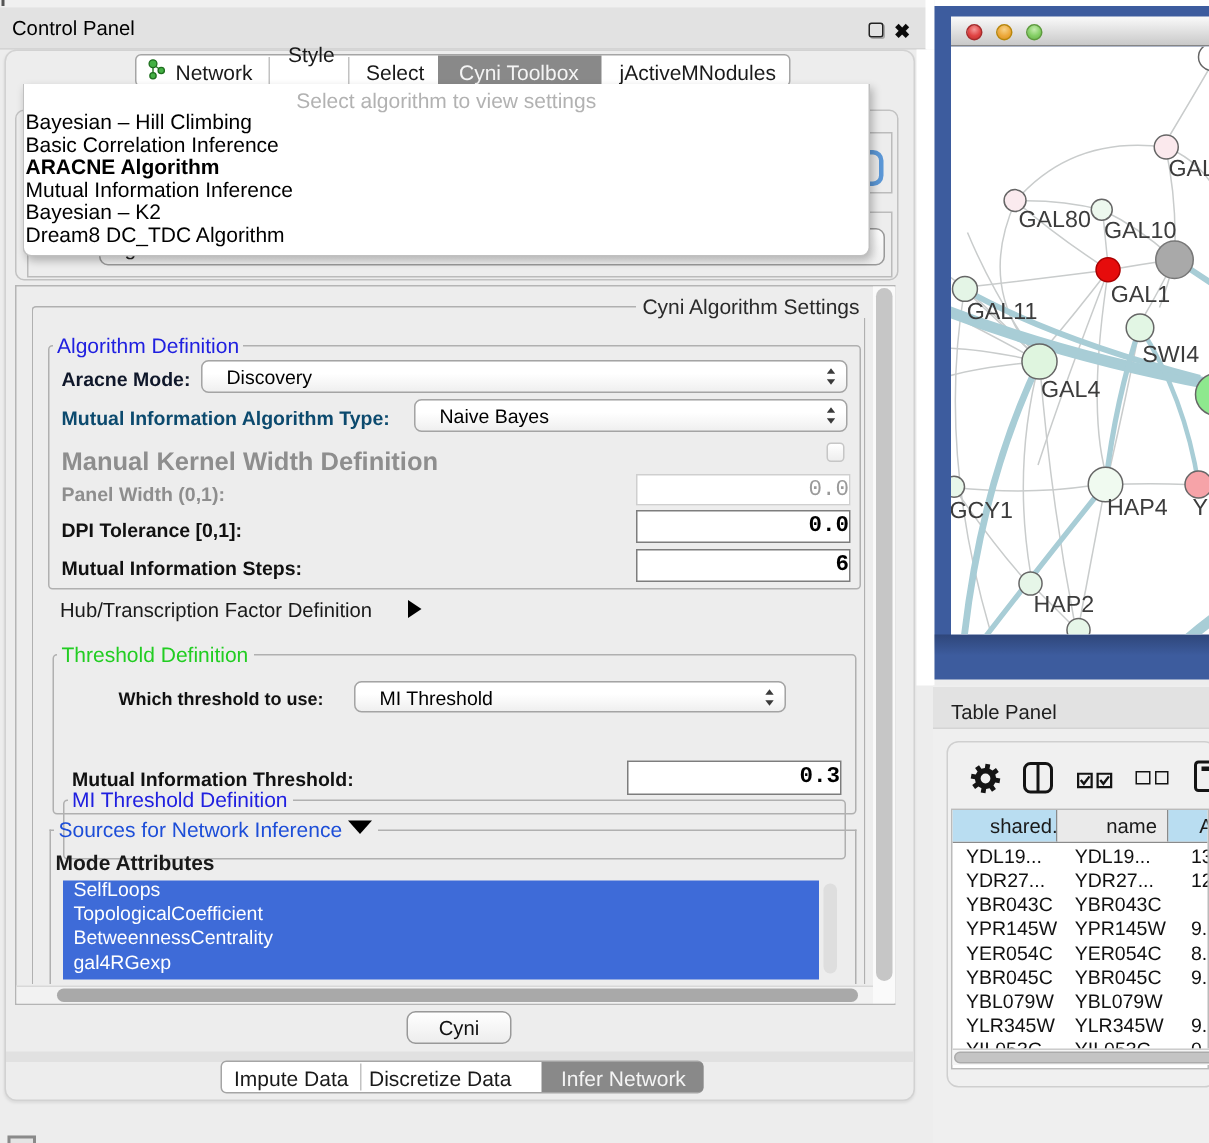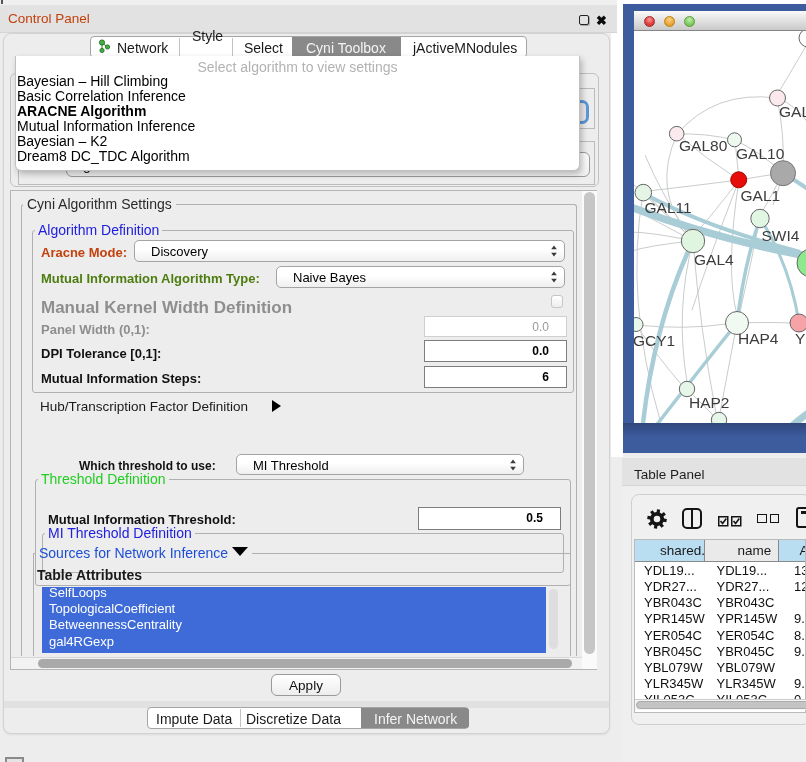--- a/index.html
+++ b/index.html
@@ -6,21 +6,21 @@
 html,body { width:806px; height:762px; overflow:hidden; }
 body { font-family:"Liberation Sans", sans-serif; background:#ededed; position:relative; }
 .abs { position:absolute; }
 </style>
 </head>
 <body>
 
 <div class="abs" style="left:0;top:0;width:618px;height:5px;background:#f0f0f0;"></div>
 <div class="abs" style="left:1px;top:0;width:2px;height:4px;background:#555;"></div>
 <div class="abs" style="left:0;top:5px;width:618px;height:28px;background:#e2e2e2;border-bottom:1px solid #d4d4d4;"></div>
-<div class="abs" style="left:8px;top:11px;font-size:13.5px;color:#c2410c;">Control Panel</div>
+<div class="abs" style="left:8px;top:11px;font-size:13.5px;color:#000000;">Control Panel</div>
 <div class="abs" style="left:618px;top:365px;width:4px;height:7px;background:#b9bdc9;border-radius:2px;"></div>
 
 <div class="abs" style="left:579px;top:14.5px;width:10px;height:10px;border:1.6px solid #222;border-radius:2px;box-shadow:1px 1px 0 #aaa;"></div>
 <div class="abs" style="left:596px;top:13px;font-size:13px;font-weight:bold;color:#0a0a0a;">✖</div>
 
 <div class="abs" style="left:3px;top:33px;width:607px;height:701px;background:#ededed;border:1px solid #d2d2d2;border-radius:8px;box-shadow:0 1px 2px rgba(0,0,0,0.08);"></div>
 
 <div class="abs" style="left:90px;top:36px;width:437px;height:22px;background:#fff;border:1px solid #a5a5a5;border-radius:4px;"></div>
 <div class="abs" style="left:98px;top:39px;z-index:2;">
   <svg width="13" height="15" viewBox="0 0 13 15">
@@ -50,87 +50,87 @@
 
 <div class="abs" id="scrollarea" style="left:10px;top:190px;width:587px;height:480px;border:1px solid #b5b5b5;background:#ededed;overflow:hidden;">
 </div>
 
 <div class="abs" style="left:582px;top:191px;width:15px;height:478px;background:#fafafa;"></div>
 <div class="abs" style="left:584px;top:192px;width:11px;height:462px;background:#c6c6c6;border-radius:6px;"></div>
 
 <div class="abs" style="left:11px;top:657px;width:571px;height:12px;background:#f2f2f2;border-top:1px solid #d8d8d8;"></div>
 <div class="abs" style="left:38px;top:659px;width:534px;height:9px;background:#a9a9a9;border-radius:5px;"></div>
 
-<fieldset class="abs" style="left:21px;top:196px;width:556px;height:460px;border:1px solid #b0b0b0;border-bottom:none;border-radius:3px 3px 0 0;">
+<fieldset class="abs" style="left:21px;top:196px;width:556px;height:460px;border:1px solid #b0b0b0;border-bottom:none;border-radius:3px 3px 0 0;text-align:right;">
 <legend style="font-size:14px;color:#2a2a2a;padding:0 4px;margin-left:1px;">Cyni Algorithm Settings</legend>
 </fieldset>
 
 <fieldset class="abs" style="left:32px;top:222px;width:542px;height:171px;border:1px solid #b0b0b0;border-radius:3px;">
 <legend style="font-size:14px;color:#2020e0;padding:0 3px;margin-left:2px;">Algorithm Definition</legend>
 </fieldset>
 
-<div class="abs" style="left:41px;top:245px;font-size:13px;font-weight:bold;color:#c2410c;">Aracne Mode:</div>
+<div class="abs" style="left:41px;top:245px;font-size:13px;font-weight:bold;color:#0f172a;">Aracne Mode:</div>
 <div class="abs combo" style="left:134px;top:240px;width:431px;height:22px;">
     <span>Discovery</span>
     <svg class="ar" width="6" height="12" viewBox="0 0 6 12">
       <path d="M 3,0.5 L 5.8,4.2 L 0.2,4.2 Z" fill="#3a3a3a"></path>
       <path d="M 3,11.5 L 5.8,7.8 L 0.2,7.8 Z" fill="#3a3a3a"></path>
     </svg>
   </div>
-<div class="abs" style="left:41px;top:271px;font-size:13px;font-weight:bold;color:#4d7c0f;">Mutual Information Algorithm Type:</div>
+<div class="abs" style="left:41px;top:271px;font-size:13px;font-weight:bold;color:#0c4a6e;">Mutual Information Algorithm Type:</div>
 <div class="abs combo" style="left:276px;top:266px;width:289px;height:22px;">
     <span>Naive Bayes</span>
     <svg class="ar" width="6" height="12" viewBox="0 0 6 12">
       <path d="M 3,0.5 L 5.8,4.2 L 0.2,4.2 Z" fill="#3a3a3a"></path>
       <path d="M 3,11.5 L 5.8,7.8 L 0.2,7.8 Z" fill="#3a3a3a"></path>
     </svg>
   </div>
 <div class="abs" style="left:41px;top:298px;font-size:17px;font-weight:bold;color:#8e8e8e;">Manual Kernel Width Definition</div>
 <div class="abs" style="left:551px;top:295px;width:12px;height:13px;border:1px solid #c6c6c6;border-radius:3px;background:linear-gradient(#ffffff,#eeeeee);"></div>
 <div class="abs" style="left:41px;top:322px;font-size:13px;font-weight:bold;color:#8e8e8e;">Panel Width (0,1):</div>
 <div class="abs input" style="left:424px;top:316px;width:143px;height:21px;border:1px solid #cfcfcf;color:#9a9a9a;">0.0</div>
 <div class="abs" style="left:41px;top:346px;font-size:13px;font-weight:bold;color:#111;">DPI Tolerance [0,1]:</div>
 <div class="abs input" style="left:424px;top:340px;width:143px;height:22px;border:1.2px solid #7d7d7d;color:#000;font-weight:bold;">0.0</div>
 <div class="abs" style="left:41px;top:371px;font-size:13px;font-weight:bold;color:#111;">Mutual Information Steps:</div>
 <div class="abs input" style="left:424px;top:366px;width:143px;height:22px;border:1.2px solid #7d7d7d;color:#000;font-weight:bold;">6</div>
 
 <div class="abs" style="left:40px;top:399px;font-size:13.5px;color:#1a1a1a;">Hub/Transcription Factor Definition</div>
 <div class="abs" style="left:272px;top:400px;width:0;height:0;border-left:9px solid #000;border-top:6px solid transparent;border-bottom:6px solid transparent;"></div>
 
-<fieldset class="abs" style="left:35px;top:428px;width:536px;height:115px;border:1px solid #b0b0b0;border-radius:3px;margin-top:43px;">
+<fieldset class="abs" style="left:35px;top:428px;width:536px;height:115px;border:1px solid #b0b0b0;border-radius:3px;">
 <legend style="font-size:14px;color:#22cd22;padding:0 3px;margin-left:2px;">Threshold Definition</legend>
 </fieldset>
 <div class="abs" style="left:79px;top:459px;font-size:12px;font-weight:bold;color:#111;">Which threshold to use:</div>
 <div class="abs combo" style="left:236px;top:454px;width:288px;height:21px;">
     <span>MI Threshold</span>
     <svg class="ar" width="6" height="12" viewBox="0 0 6 12">
       <path d="M 3,0.5 L 5.8,4.2 L 0.2,4.2 Z" fill="#3a3a3a"></path>
       <path d="M 3,11.5 L 5.8,7.8 L 0.2,7.8 Z" fill="#3a3a3a"></path>
     </svg>
   </div>
 
 <fieldset class="abs" style="left:42px;top:489px;width:522px;height:48px;border:1px solid #b0b0b0;border-radius:3px;margin-top:36px;">
 <legend style="font-size:14px;color:#2020e0;padding:0 3px;margin-left:2px;">MI Threshold Definition</legend>
 </fieldset>
 <div class="abs" style="left:48px;top:512px;font-size:13px;font-weight:bold;color:#111;">Mutual Information Threshold:</div>
-<div class="abs input" style="left:418px;top:507px;width:143px;height:23px;border:1.2px solid #7d7d7d;color:#000;font-weight:bold;">0.5</div>
+<div class="abs input" style="left:418px;top:507px;width:143px;height:23px;border:1.2px solid #7d7d7d;color:#000;font-weight:bold;">0.3</div>
 
 <fieldset class="abs" style="left:33px;top:545px;width:538px;height:111px;border:1px solid #b0b0b0;border-bottom:none;">
 <legend style="font-size:14px;color:#1d4ed8;padding:0 4px 0 3px;margin-left:2px;">Sources for Network Inference <span style="display:inline-block;width:0;height:0;border-top:9px solid #000;border-left:8px solid transparent;border-right:8px solid transparent;vertical-align:2px;"></span></legend>
 </fieldset>
-<div class="abs" style="left:37px;top:567px;font-size:14px;font-weight:bold;color:#1a1a1a;">Table Attributes</div>
+<div class="abs" style="left:37px;top:567px;font-size:14px;font-weight:bold;color:#1a1a1a;">Mode Attributes</div>
 
 <div class="abs" style="left:42px;top:587px;width:504px;height:66px;background:#3e6bd8;overflow:hidden;">
 <div style="color:#fff;font-size:13px;line-height:16.2px;padding-left:7px;margin-top:-2px;">SelfLoops<br>TopologicalCoefficient<br>BetweennessCentrality<br>gal4RGexp</div>
 </div>
 <div class="abs" style="left:549px;top:589px;width:9px;height:60px;background:#dedede;border-radius:5px;"></div>
 
 <div class="abs" style="left:4px;top:701px;width:605px;height:7px;background:#e1e1e1;"></div>
 
-<div class="abs" style="left:271px;top:674px;width:70px;height:22px;border:1px solid #999;border-radius:6px;background:linear-gradient(#ffffff,#ededed);font-size:13.5px;color:#111;text-align:center;line-height:21px;">Apply</div>
+<div class="abs" style="left:271px;top:674px;width:70px;height:22px;border:1px solid #999;border-radius:6px;background:linear-gradient(#ffffff,#ededed);font-size:13.5px;color:#111;text-align:center;line-height:21px;">Cyni</div>
 
 <div class="abs" style="left:147px;top:707px;width:322px;height:22px;background:#fff;border:1px solid #a5a5a5;border-radius:4px;"></div>
 <div class="abs tabtx" style="left:156px;top:711px;">Impute Data</div>
 <div class="abs" style="left:240px;top:709px;width:1px;height:18px;background:#c2c2c2;"></div>
 <div class="abs tabtx" style="left:246px;top:711px;">Discretize Data</div>
 <div class="abs" style="left:361px;top:708px;width:108px;height:20px;background:#898989;border-radius:0 3px 3px 0;"></div>
 <div class="abs tabtx" style="left:374px;top:711px;color:#f4f4f4;">Infer Network</div>
 
 <div class="abs" style="left:5px;top:757px;width:19px;height:10px;border:2px solid #8a8a8a;background:#e4e4e4;"></div>
 
@@ -274,14 +274,14 @@
 Mutual Information Inference<br>
 Bayesian – K2<br>
 Dream8 DC_TDC Algorithm
 </div>
 
 <style>
 .tabtx { font-size:14px; color:#1a1a1a; z-index:2; }
 .combo { background:linear-gradient(#ffffff 40%,#efefef); border:1px solid #a4a4a4; border-radius:5px; font-size:13px; color:#000; }
 .combo span { position:absolute; left:16px; top:3px; }
 .combo svg.ar { position:absolute; right:7px; top:4px; }
-.input { background:#fff; font-size:12px; text-align:right; padding-right:17px; line-height:20px; }
+.input { background:#fff; font-size:15px; text-align:right; padding-right:0; line-height:20px;font-family:Liberation Mono, monospace; }
 </style>
 
 </body></html>

